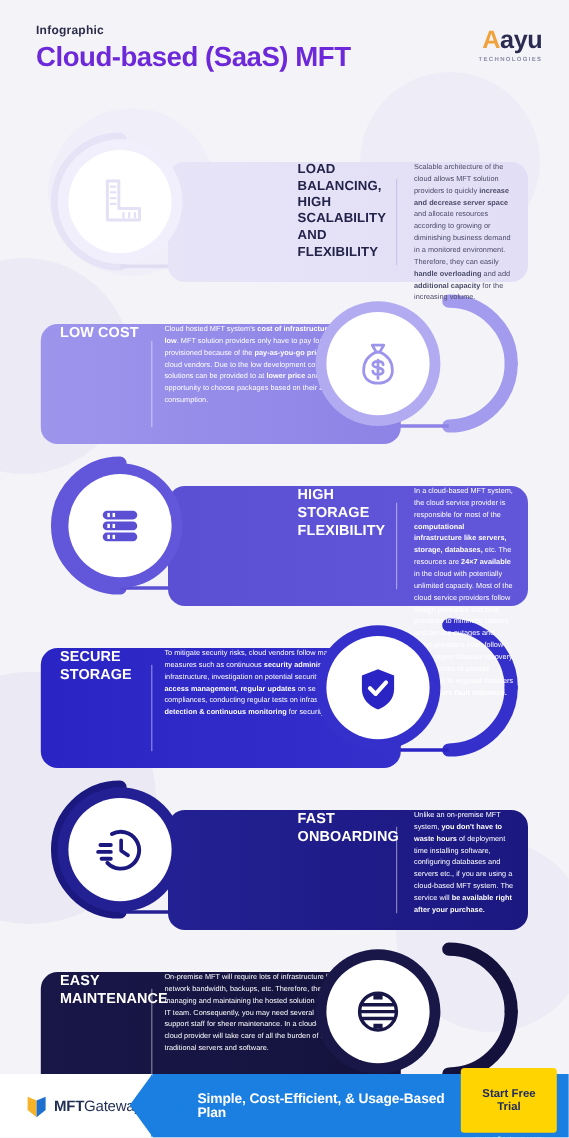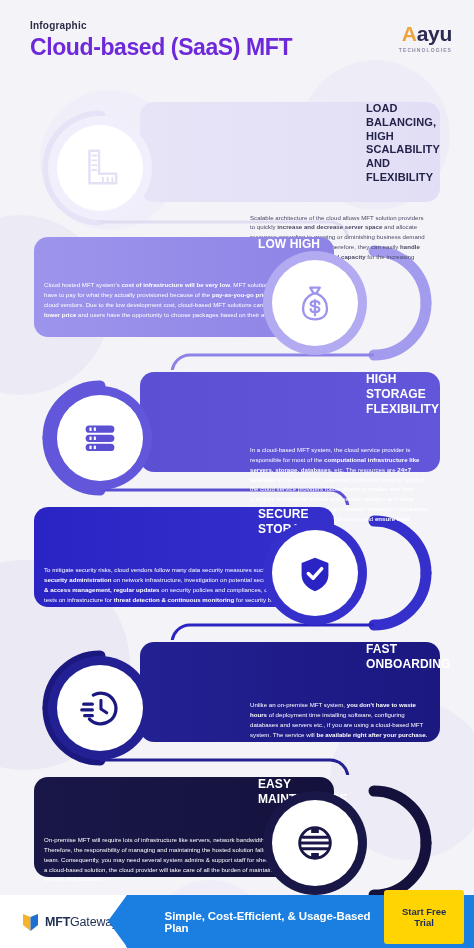--- a/index.html
+++ b/index.html
@@ -49,23 +49,23 @@
   }
 
   
   .flow { position: relative; z-index: 3; }
   .sec { position: relative; height: 135px; }
 
   .arcs { position: absolute; inset: 0; z-index: 1; pointer-events: none; }
   .arcs svg { position: absolute; top: 0; left: 0; }
 
   .card {
-    position: absolute; top: 2px; height: 100px;
+    position: absolute; top: 35px; height: 100px;
     border-radius: 14px; z-index: 3;
-    display: flex; align-items: flex-end; flex-direction: column;
+    display: flex; align-items: flex-start;
   }
   .card.left  { left: 34px;  width: 300px; }
   .card.right { left: 140px; width: 300px; }
 
   .heading {
     font-weight: bold; letter-spacing: .1px;
     line-height: 1.25; flex: 0 0 auto;
   }
   .divider { width: 1px; align-self: stretch; margin: 14px 0; flex: 0 0 auto; }
   .bodytext {
@@ -225,21 +225,21 @@
       </svg>
     </div>
     <div class="medallion" style="left:272px; top:25px; box-shadow:0 0 0 9px #b2abf1;">
       <svg viewBox="0 0 48 48">
         <path d="M19 8 h10 l-3.5 6 h-3 z" fill="none" stroke="#9d95ec" stroke-width="2.4" stroke-linejoin="round"></path>
         <path d="M22.5 14 c-7 3 -11 9 -11 16 c0 7 5 11 12.5 11 c7.5 0 12.5 -4 12.5 -11 c0 -7 -4 -13 -11 -16 z" fill="none" stroke="#9d95ec" stroke-width="2.4" stroke-linejoin="round"></path>
         <path d="M24 21 v16 M28.5 25 c0 -2 -2 -3 -4.5 -3 c-2.5 0 -4.5 1 -4.5 3 c0 3.5 9 1.5 9 5.5 c0 2 -2 3 -4.5 3 c-2.5 0 -4.5 -1 -4.5 -3" fill="none" stroke="#9d95ec" stroke-width="2.4" stroke-linecap="round"></path>
       </svg>
     </div>
     <div class="card left">
-      <div class="heading">LOW HIGH</div>
+      <div class="heading">LOW COST</div>
       <div class="divider"></div>
       <div class="bodytext">Cloud hosted MFT system's <b>cost of infrastructure will be very low</b>. MFT solution providers only have to pay for what they actually provisioned because of the <b>pay-as-you-go pricing concept</b> of cloud vendors. Due to the low development cost, cloud-based MFT solutions can be provided to at <b>lower price</b> and users have the opportunity to choose packages based on their actual consumption.</div>
     </div>
   </div>
 
   <div class="sec s3">
     <div class="arcs">
       <svg width="474" height="135" viewBox="0 0 474 135">
         <path d="M100 68 m-52 0 a52 52 0 0 1 52 -52" fill="none" stroke="#6257da" stroke-width="11" stroke-linecap="round"></path>
         <path d="M100 68 m-52 0 a52 52 0 0 0 52 52" fill="none" stroke="#6257da" stroke-width="11" stroke-linecap="round"></path>

